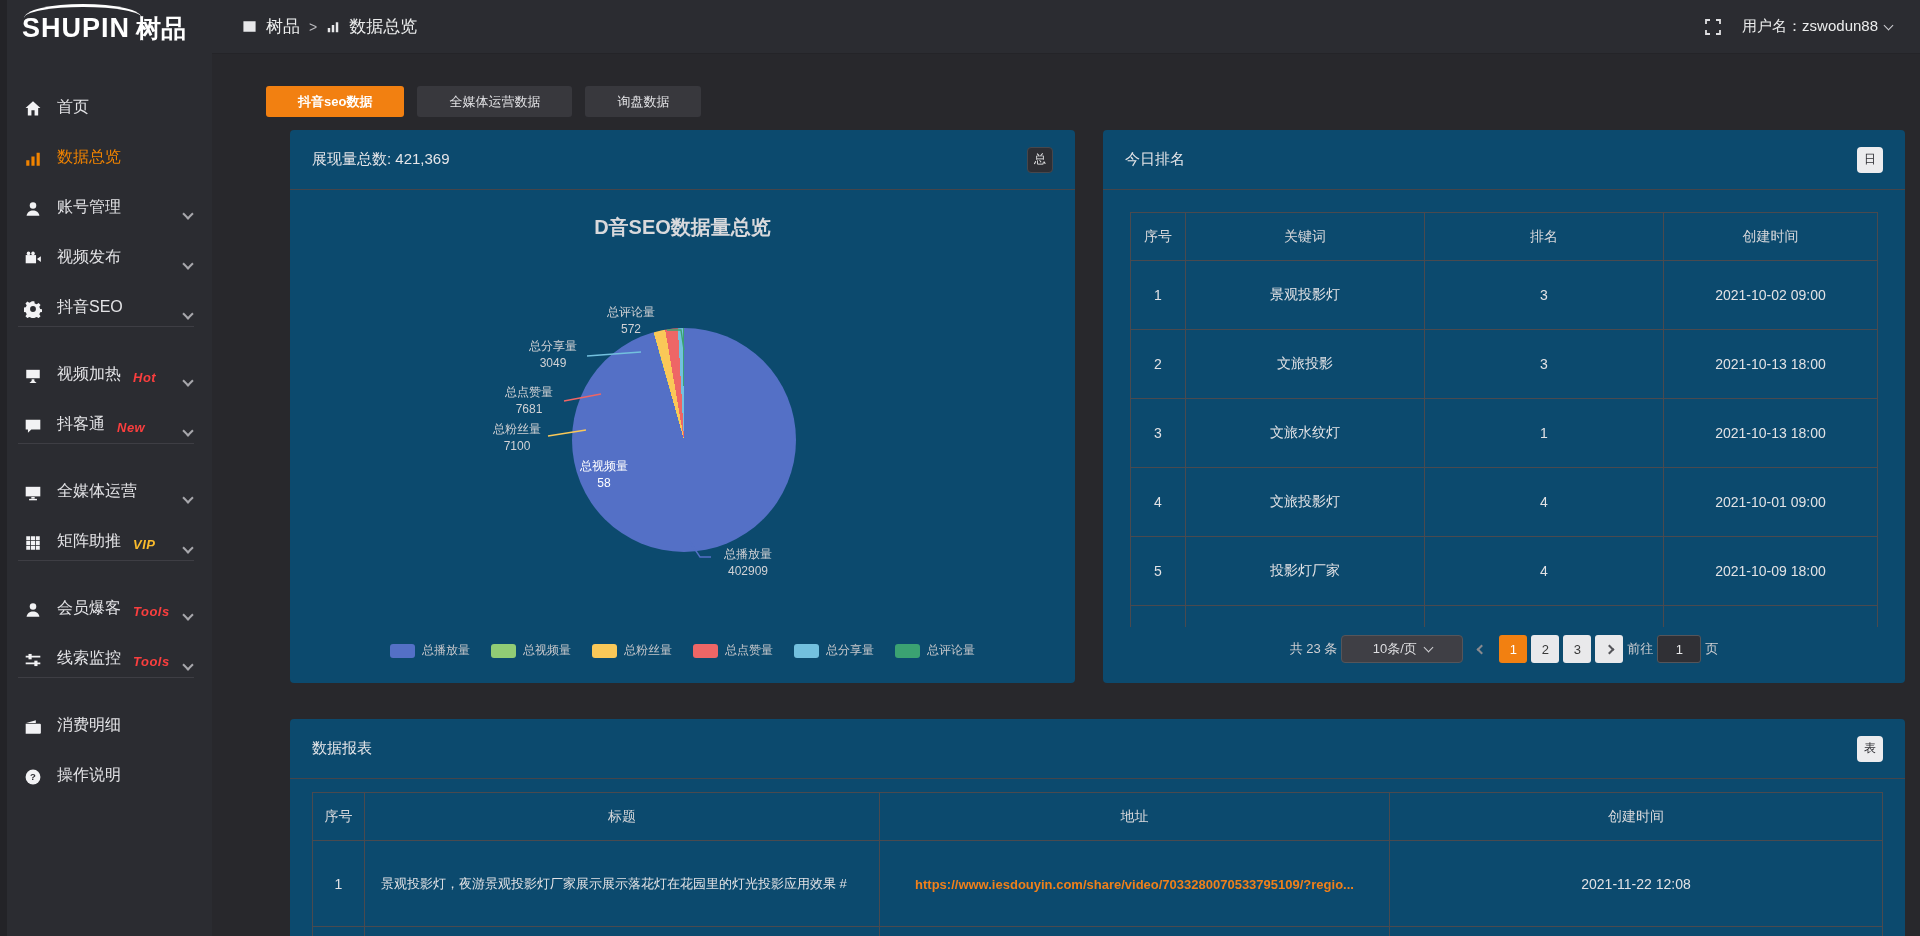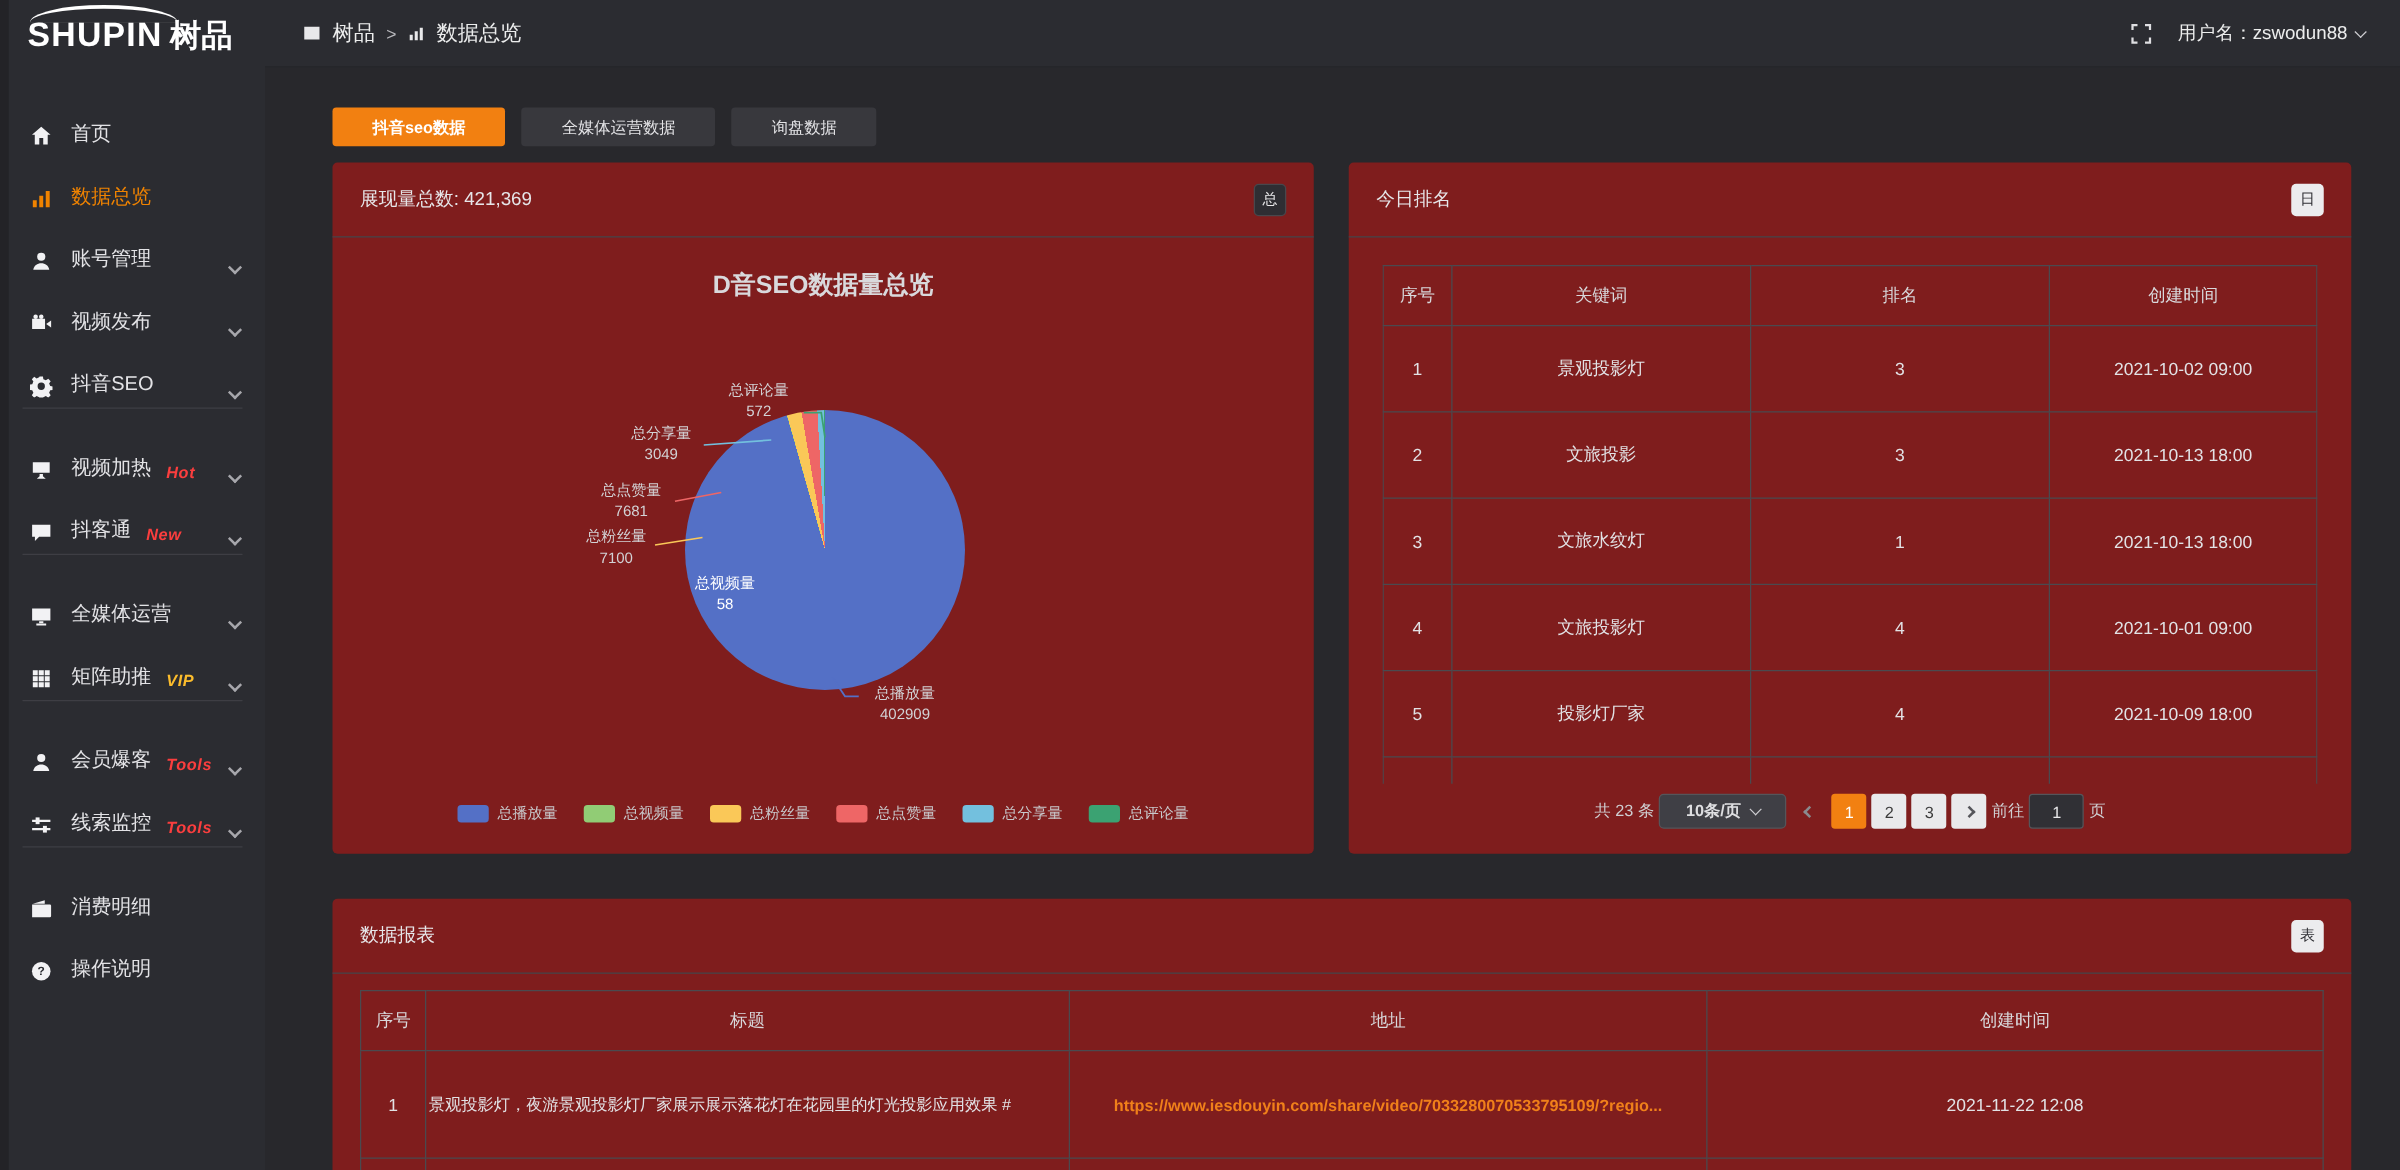--- a/index.html
+++ b/index.html
@@ -43,21 +43,21 @@
   .chev-sm { width:7px; height:7px; border-right:1.5px solid #cfcfd3; border-bottom:1.5px solid #cfcfd3;
              transform:rotate(45deg); margin-top:-3px; }
 
   
   .tabs { position:absolute; left:266px; top:86px; display:flex; gap:13px; }
   .tab { height:31px; line-height:31px; padding:0 32px; font-size:13px; border-radius:3px;
          background:#38383d; color:#e3e3e6; cursor:pointer; }
   .tab.active { background:#f28011; color:#fff; font-weight:700; }
 
   
-  .panel { position:absolute; background:#7f1d1d; border-radius:4px; }
+  .panel { position:absolute; background:#0c4a6e; border-radius:4px;margin-left:24px; }
   .panel-hd { height:60px; display:flex; align-items:center; padding:0 22px;
               border-bottom:1px solid #45454a; font-size:15px; color:#e6e6e9; }
   .corner-btn { margin-left:auto; width:26px; height:26px; border-radius:4px; font-size:12px;
                 display:flex; align-items:center; justify-content:center; cursor:pointer; }
   .corner-dark  { background:#2e2e33; border:1px solid #47474c; color:#e8e8ea; }
   .corner-light { background:#ececee; color:#2e2e33; }
 
   #chart-panel  { left:266px;  top:130px; width:785px;  height:553px; }
   #rank-panel   { left:1079px; top:130px; width:802px;  height:553px; }
   #report-panel { left:266px;  top:719px; width:1615px; height:400px; }
@@ -87,37 +87,37 @@
            white-space:nowrap; text-overflow:ellipsis; }
   th { color:#d8d8db; font-size:14px; }
   td { color:#e2e2e5; font-size:14px; }
 
   .rank-wrap { margin:22px 27px 0; height:415px; overflow:hidden; }
   .rank-wrap th { height:48px; }
   .rank-wrap td { height:69px; }
 
   .pagination { position:absolute; left:0; right:0; bottom:20px; display:flex;
                 align-items:center; justify-content:center; gap:4px; font-size:13px; color:#cfcfd2; }
-  .psel { width:102px; height:28px; background:#3f3f45; border:1px solid #55555a; border-radius:4px;
+  .psel { width:122px; height:28px; background:#3f3f45; border:1px solid #55555a; border-radius:4px;
           display:flex; align-items:center; justify-content:center; gap:8px; cursor:pointer;
-          font-size:13px; color:#dedee1;font-weight:bold; }
+          font-size:13px; color:#dedee1; }
   .pbtn { min-width:28px; height:28px; border-radius:3px; display:flex; align-items:center;
           justify-content:center; font-size:13px; cursor:pointer; }
   .pbtn.light { background:#e9e9eb; color:#3a3a3a; }
   .pbtn.active { background:#f28011; color:#fff; }
   .arrow { width:7px; height:7px; border-right:2px solid #55555a; border-bottom:2px solid #55555a; }
   .arrow.left  { transform:rotate(135deg); border-color:#8a8a8e; }
   .arrow.right { transform:rotate(-45deg); }
   .goto-input { width:44px; height:28px; background:#303035; border:1px solid #55555a; border-radius:3px;
                 color:#e8e8ea; text-align:center; font-size:13px; font-family:inherit; }
 
   .report-wrap { margin:13px 22px 0; }
   .report-wrap th { height:48px; }
   .report-wrap td { height:86px; }
-  .report-wrap td.title-cell { text-align:left; padding:0 2px; font-size:13px; }
+  .report-wrap td.title-cell { text-align:left; padding:0 16px; font-size:13px; }
   .report-wrap td.empty { height:60px; }
   .link { color:#f0801a; cursor:pointer; font-size:13px;font-weight:bold; }
 </style>
 </head>
 <body>
 
 <div class="sidebar">
   <div class="logo">
     <span class="logo-arc"></span>
     <span class="logo-en">SHUPIN</span>

